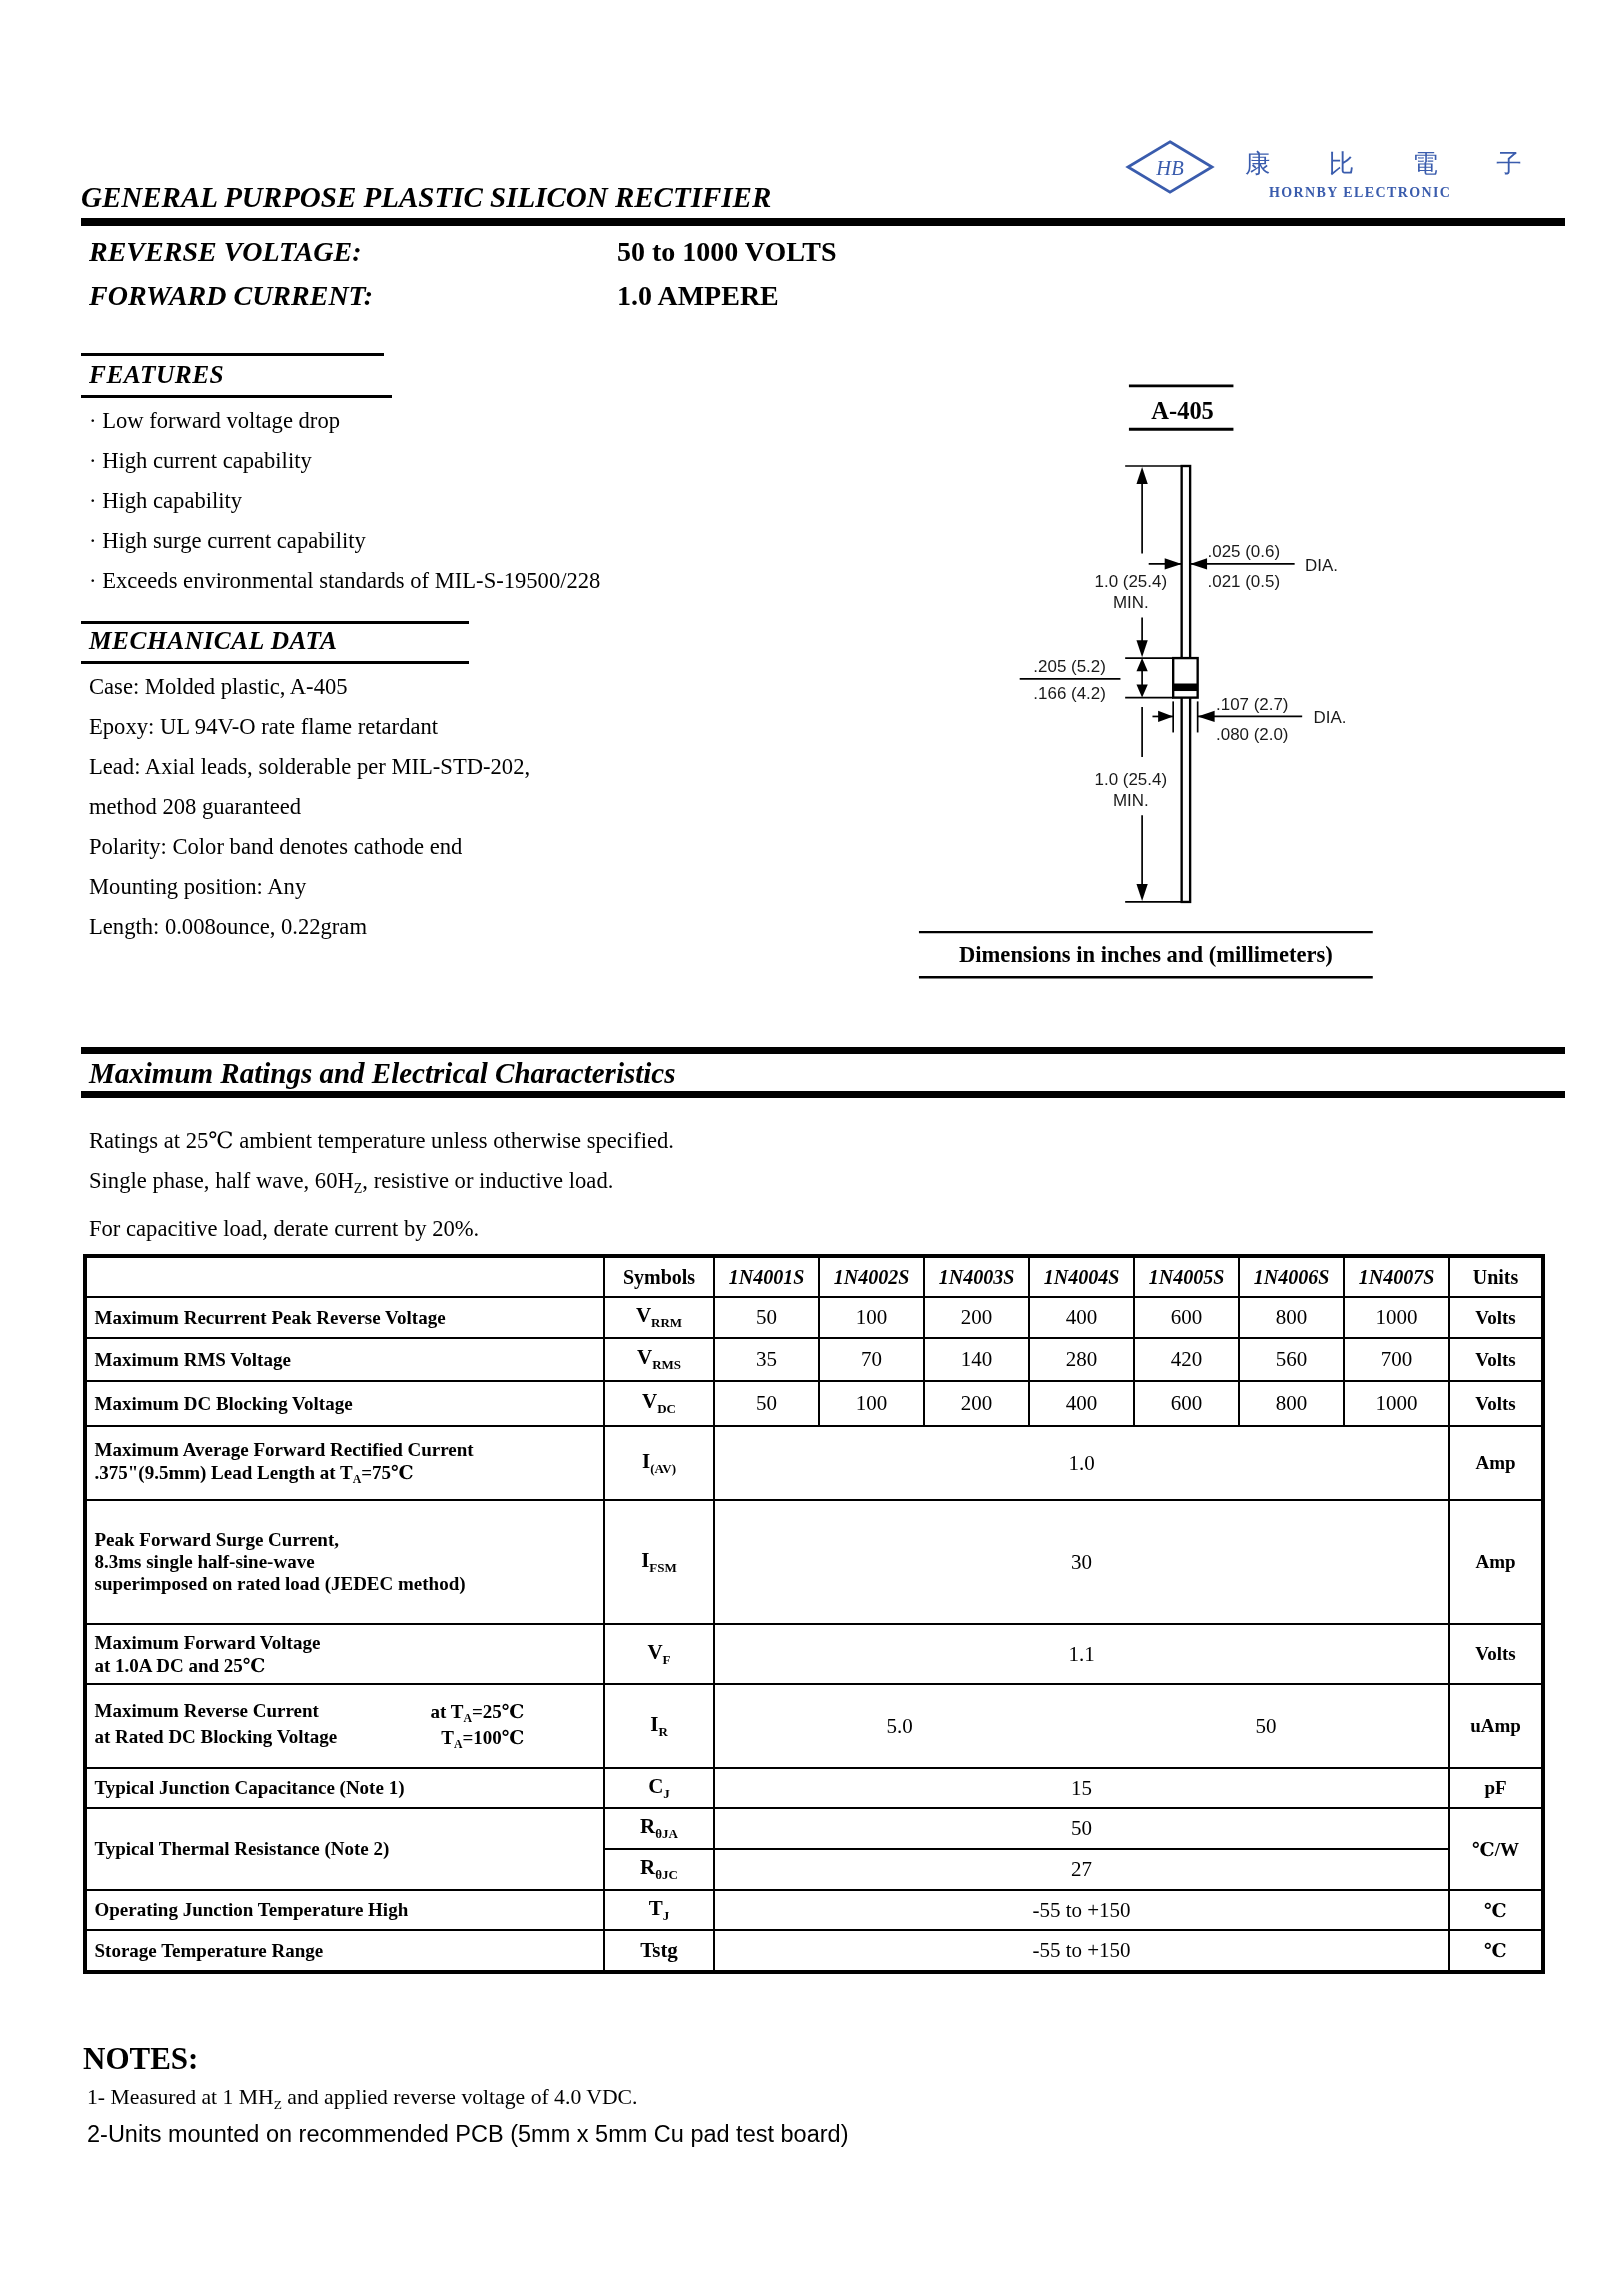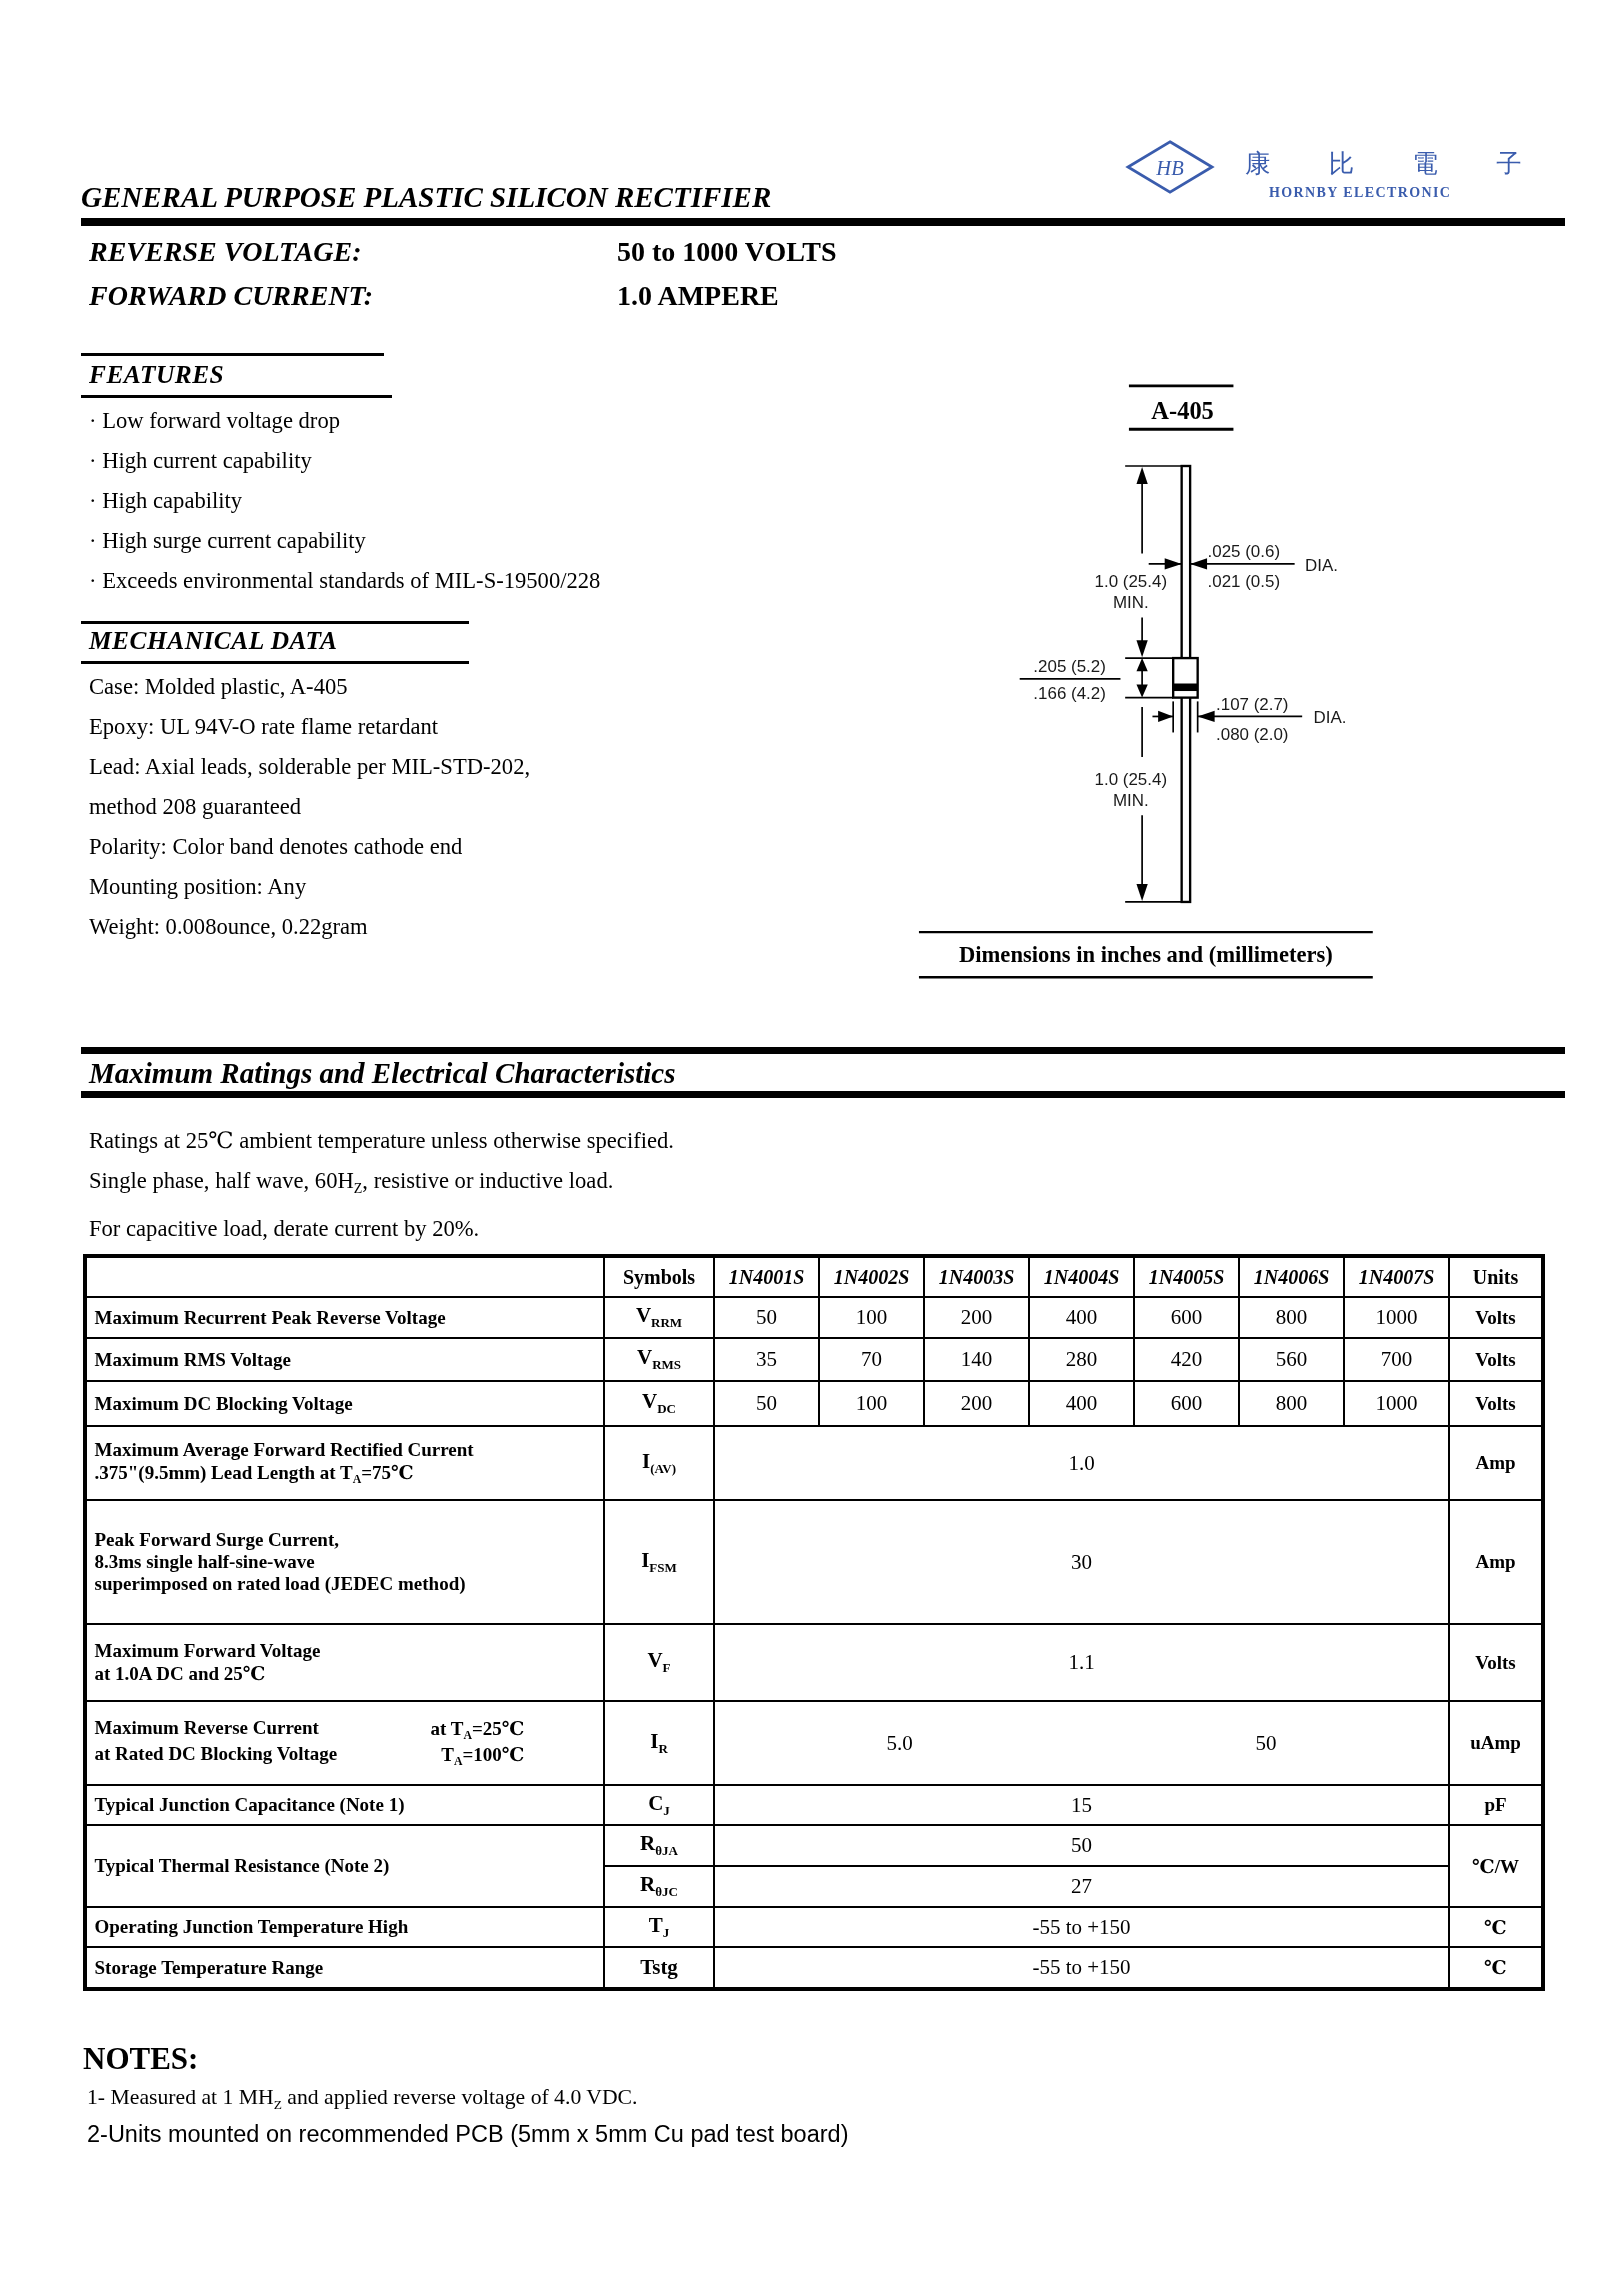--- a/index.html
+++ b/index.html
@@ -77,21 +77,21 @@
   <div class="rule" style="left:81px;top:621px;width:388px;height:2.8px;"></div>
   <div class="abs sec-head" style="left:89px;top:626px;">MECHANICAL DATA</div>
   <div class="rule" style="left:81px;top:661px;width:388px;height:2.8px;"></div>
   <div class="abs" style="left:89px;top:667px;">
     <div class="body-line">Case: Molded plastic, A-405</div>
     <div class="body-line">Epoxy: UL 94V-O rate flame retardant</div>
     <div class="body-line">Lead: Axial leads, solderable per MIL-STD-202,</div>
     <div class="body-line">method 208 guaranteed</div>
     <div class="body-line">Polarity: Color band denotes cathode end</div>
     <div class="body-line">Mounting position: Any</div>
-    <div class="body-line">Weight: 0.008ounce, 0.22gram</div>
+    <div class="body-line">Length: 0.008ounce, 0.22gram</div>
   </div>
 
   <div class="abs" style="left:902px;top:382px;">
     <svg width="532" height="603" viewBox="0 0 565 640">
 
       <line x1="241" y1="4" x2="352" y2="4" stroke="#000" stroke-width="3"></line>
       <text x="298" y="39" text-anchor="middle" class="dserif" font-size="26">A-405</text>
       <line x1="241" y1="50" x2="352" y2="50" stroke="#000" stroke-width="3"></line>
 
       <rect x="297" y="89" width="9" height="463" fill="#fff" stroke="#000" stroke-width="2.5"></rect>
@@ -248,21 +248,21 @@
           <div>Peak Forward Surge Current,</div>
           <div>8.3ms single half-sine-wave</div>
           <div>superimposed on rated load (JEDEC method)</div>
         </div>
       </td>
       <td class="sy"><span>I</span><sub>FSM</sub></td>
       <td class="v" colspan="7">30</td>
       <td class="un">Amp</td>
     </tr>
 
-    <tr style="height:77px">
+    <tr style="height:60px">
       <td class="p">
         <div class="pflex">
           <div>Maximum Forward Voltage</div>
           <div>at 1.0A DC and 25℃</div>
         </div>
       </td>
       <td class="sy"><span>V</span><sub>F</sub></td>
       <td class="v" colspan="7">1.1</td>
       <td class="un">Volts</td>
     </tr>

